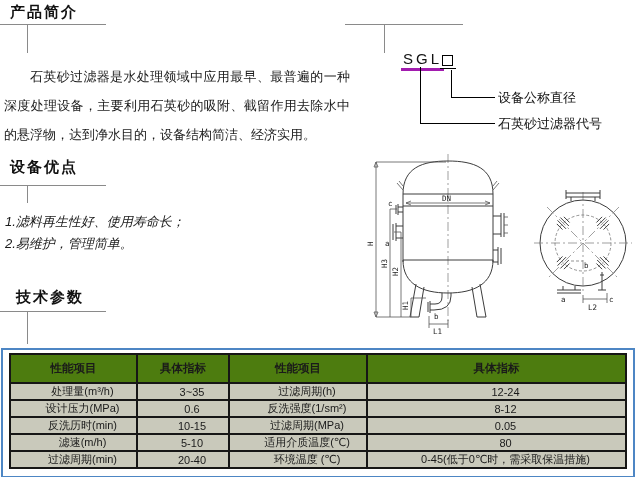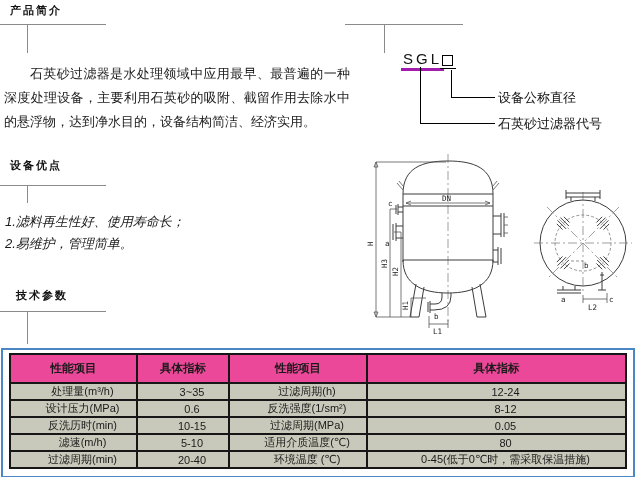--- a/index.html
+++ b/index.html
@@ -1,27 +1,27 @@
 <!DOCTYPE html>
 <html><head>
 <meta charset="utf-8">
 <style>
   html,body{margin:0;padding:0;background:#e8e8e8;}
   #screen{
     position:relative; width:636px; height:477px; background:#ffffff;
     font-family:"Liberation Sans","DejaVu Sans",sans-serif; color:#1a1a1a;
     overflow:hidden; margin:0 auto;
   }
-  .sec-head{position:absolute; font-size:11px; font-weight:bold; letter-spacing:2px; color:#111;}
+  .sec-head{position:absolute; font-size:15px; font-weight:bold; letter-spacing:2px; color:#111;}
   .head-rule{position:absolute; border-top:1px solid #8a8a8a; height:0;}
   .head-tick{position:absolute; border-left:1px solid #8a8a8a; width:0;}
 
   .intro-body{
     position:absolute; left:4px; top:62px; width:346px;
-    font-size:13px; line-height:24px; text-indent:2em; text-align:justify;
+    font-size:13px; line-height:29px; text-indent:2em; text-align:justify;
   }
 
   .sgl-code{
     position:absolute; left:401px; top:50px; font-size:15px; letter-spacing:3px;
     border-bottom:3px solid #a21caf; padding:0 2px 1px 2px; color:#111;
   }
   .sgl-box{position:absolute; left:442px; top:55px; width:9px; height:9px; border:1.5px solid #000;}
   .sgl-box-rule{position:absolute; left:440px; top:68px; width:16px; border-top:1px solid #000;}
   .conn{position:absolute; border-left:1px solid #000; border-bottom:1px solid #000;}
   .conn-code{left:420px; top:67px; width:74px; height:56px;}
@@ -46,21 +46,21 @@
     border:2px solid #4d86c4; background:#ffffff;
   }
   table.spec{
     border-collapse:collapse; table-layout:fixed; width:616px; margin:3px 0 0 6px;
     font-size:11px;
   }
   table.spec th, table.spec td{
     border:2px solid #161616; text-align:center; vertical-align:middle;
     padding:0 2px; overflow:hidden; white-space:nowrap;
   }
-  table.spec th{height:27px; background:#ec4899; font-weight:bold; font-size:11.5px;}
+  table.spec th{height:27px; background:#4d7c0f; font-weight:bold; font-size:11.5px;}
   table.spec td{height:15px; background:#c9c9bb;padding-left:20px;}
 </style>
 </head>
 <body>
 
 <div id="screen">
 
   <div class="sec-head" style="left:10px; top:3px;">产品简介</div>
   <div class="head-rule" style="left:0; top:24px; width:106px;"></div>
   <div class="head-tick" style="left:27px; top:24px; height:29px;"></div>

